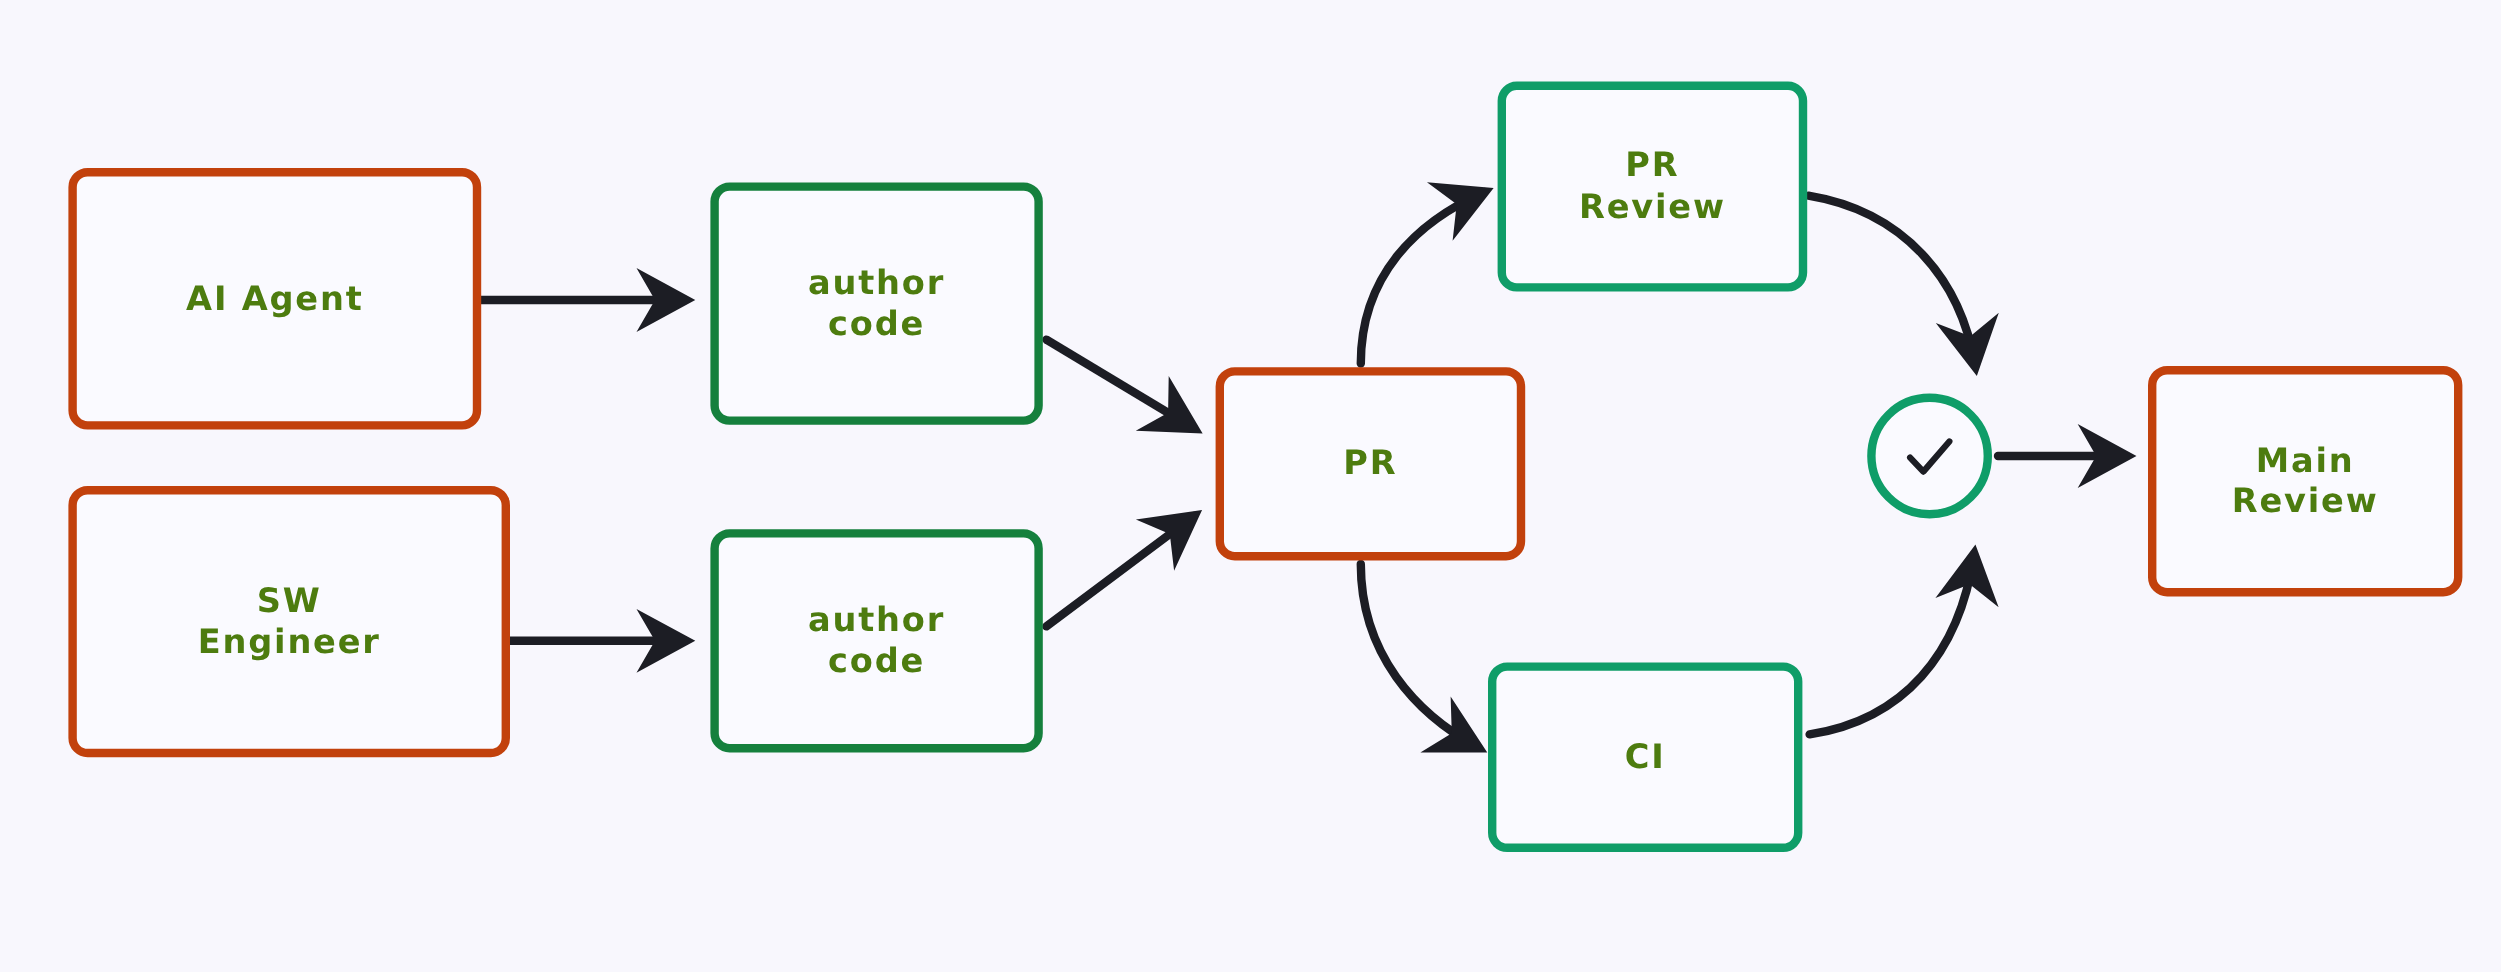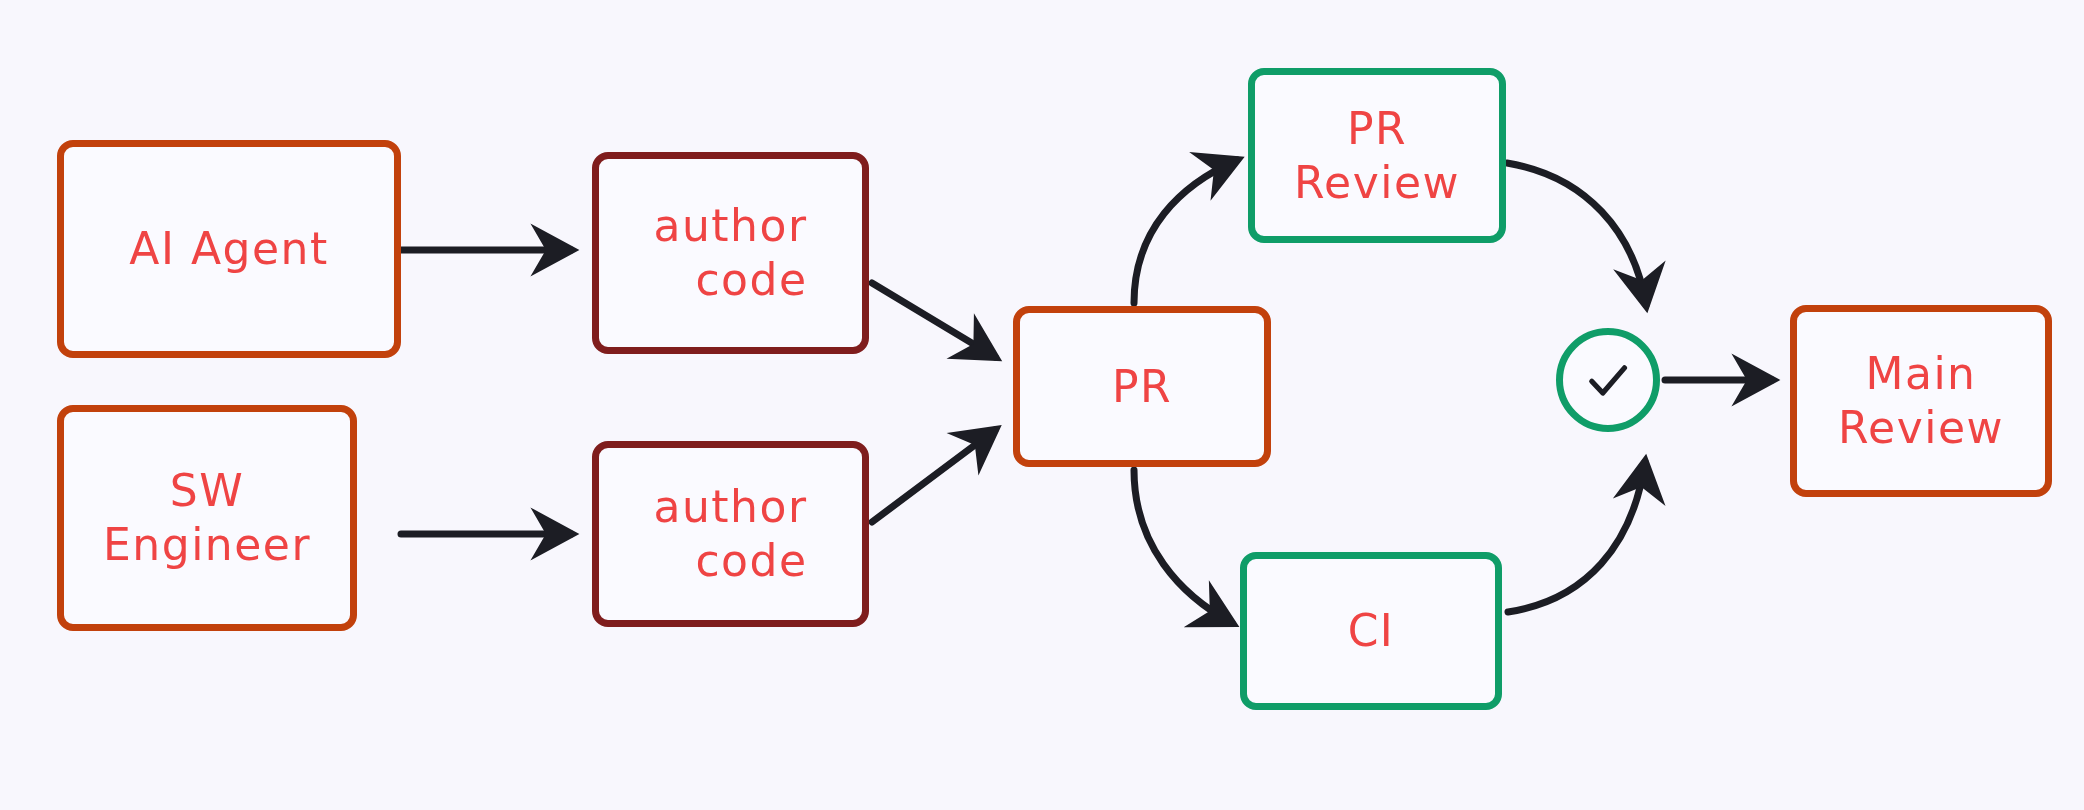--- a/index.html
+++ b/index.html
@@ -31,30 +31,29 @@
     align-items: center;
     justify-content: center;
     text-align: center;
     border-radius: 16px;
     z-index: 2;
   }
   .node-dark {
     border: 7px solid #c2410c;
   }
   .node-blue {
-    border: 7px solid #7f1d1d;
-    text-align: right;
+    border: 7px solid #15803d;
   }
   .node-green {
     border: 7px solid #0f9d68;
   }
   .node-label {
-    color: #ef4444;
-    font-size: 44px;
-    font-weight: 400;
+    color: #4d7c0f;
+    font-size: 28px;
+    font-weight: 700;
     line-height: 1.22;
     letter-spacing: 1.5px;
     white-space: pre-line;
   }
   .circle-node {
     position: absolute;
     box-sizing: border-box;
     width: 104px;
     height: 104px;
     border-radius: 50%;
@@ -117,21 +116,21 @@
 
     <g>
       <path d="M1665,380 L1772,380" fill="none" stroke="#1c1d24" stroke-width="7" stroke-linecap="round" marker-end="url(#ah)"></path>
     </g>
   </svg>
 
   <div class="node node-dark" style="left:57px; top:140px; width:344px; height:218px;">
     <span class="node-label">AI Agent</span>
   </div>
 
-  <div class="node node-dark" style="left:57px; top:405px; width:300px; height:226px;">
+  <div class="node node-dark" style="left:57px; top:405px; width:368px; height:226px;">
     <span class="node-label">SW
 Engineer</span>
   </div>
 
   <div class="node node-blue" style="left:592px; top:152px; width:277px; height:202px;">
     <span class="node-label">author
 code</span>
   </div>
 
   <div class="node node-blue" style="left:592px; top:441px; width:277px; height:186px;">

